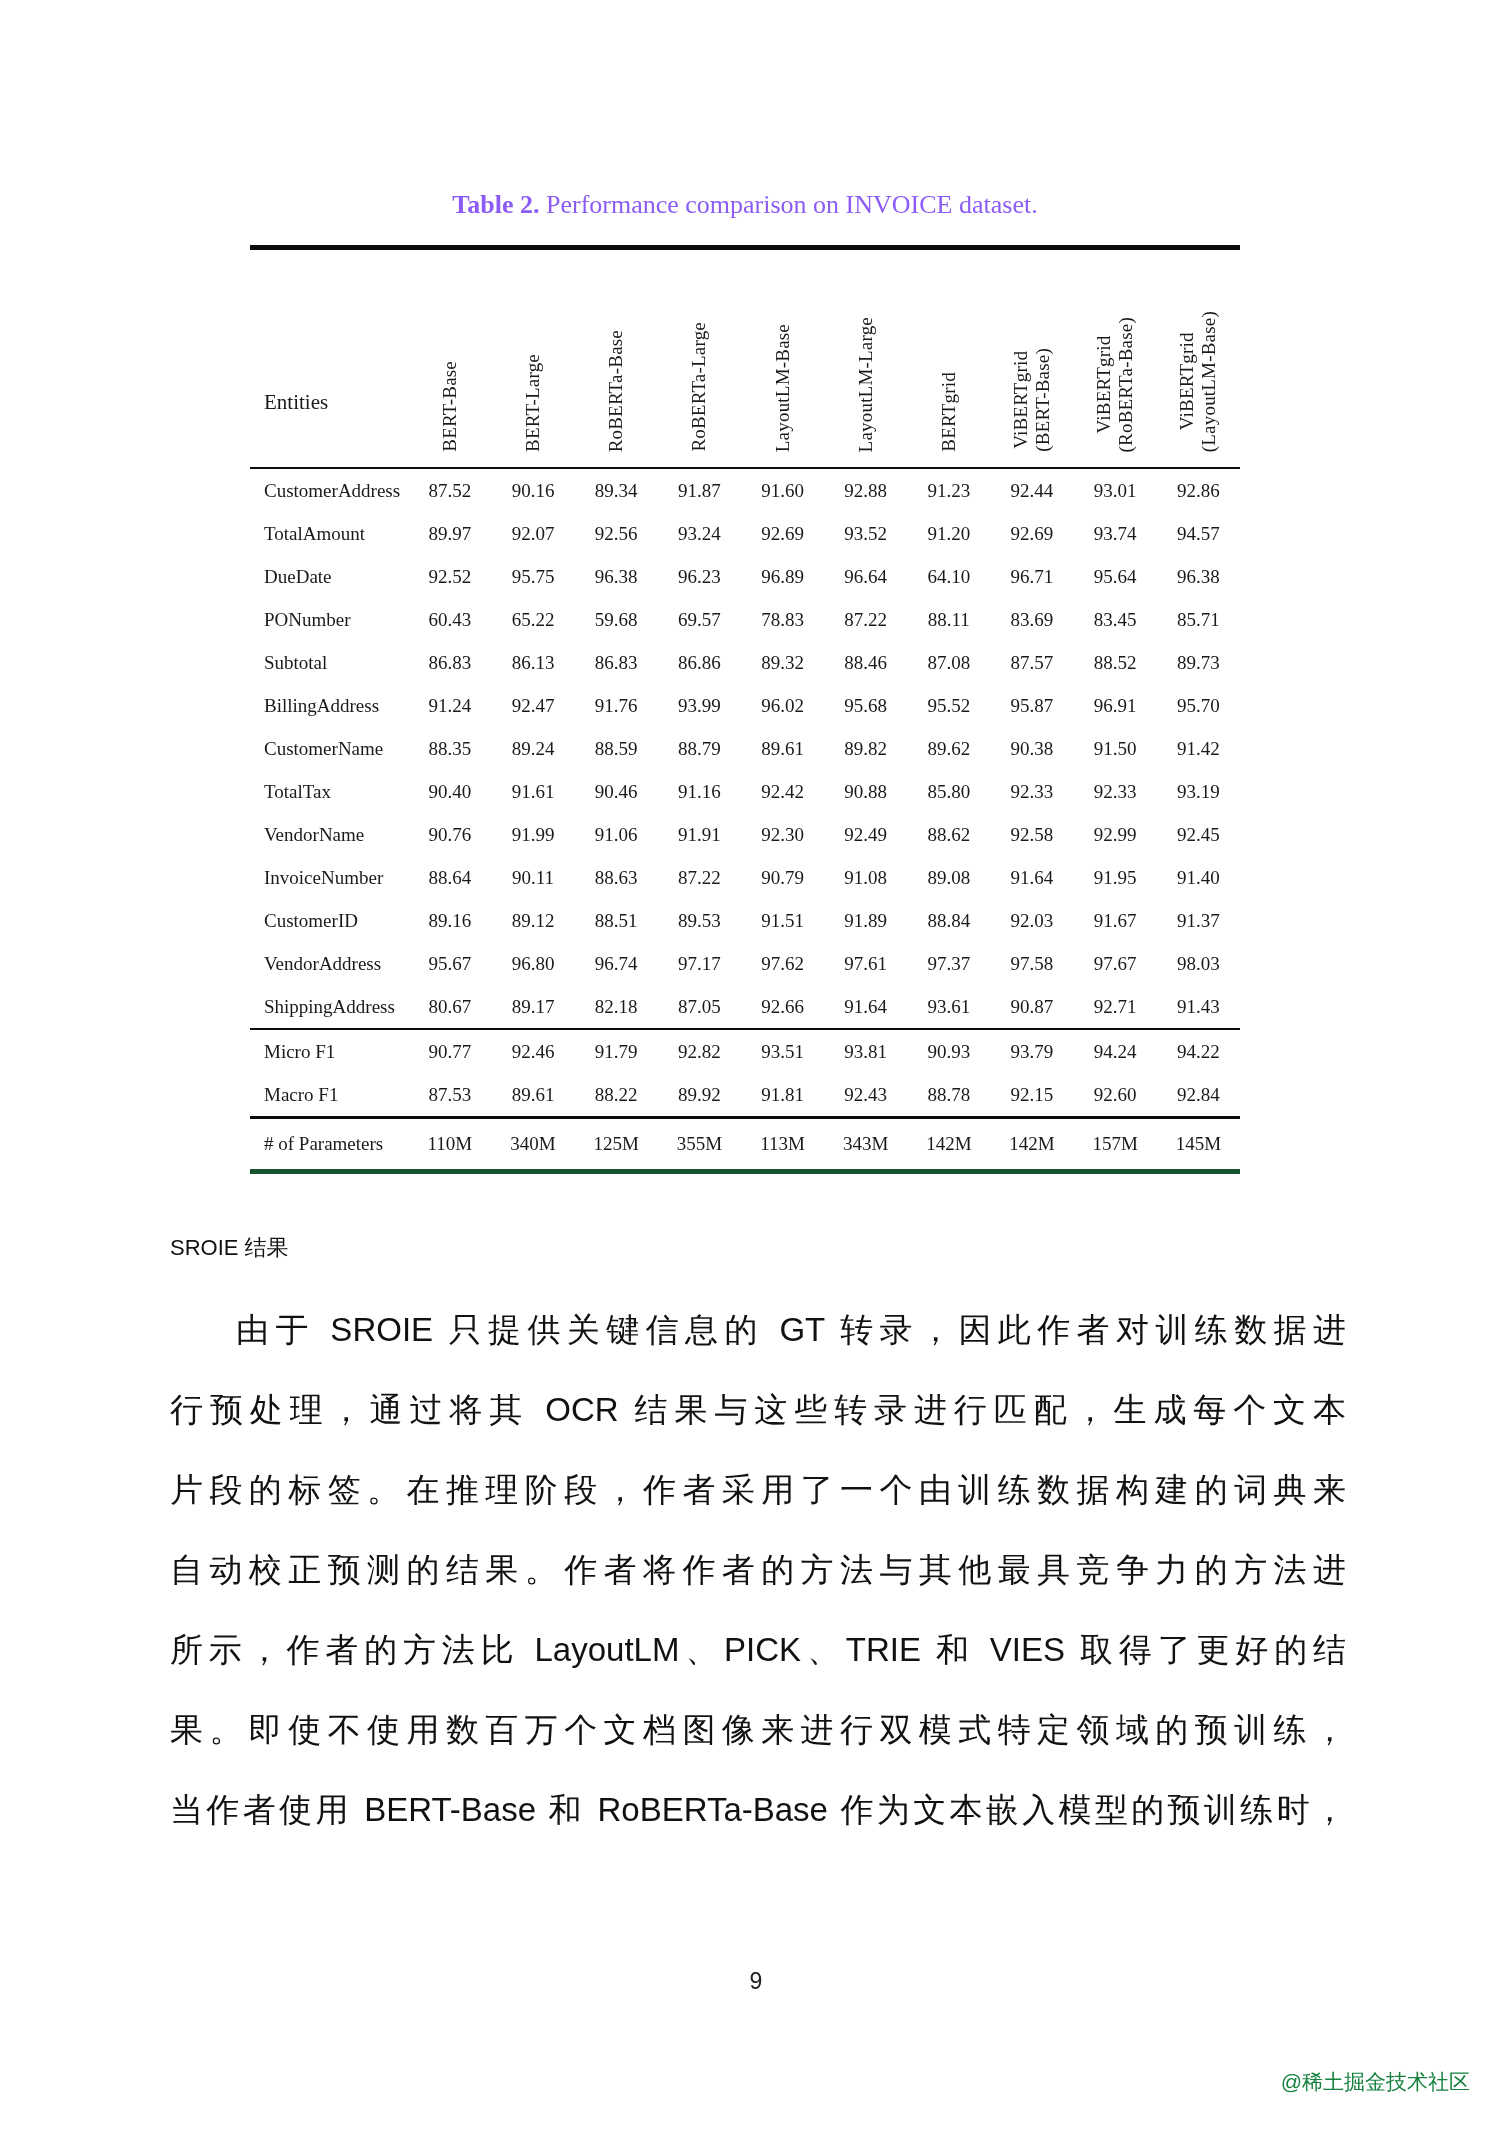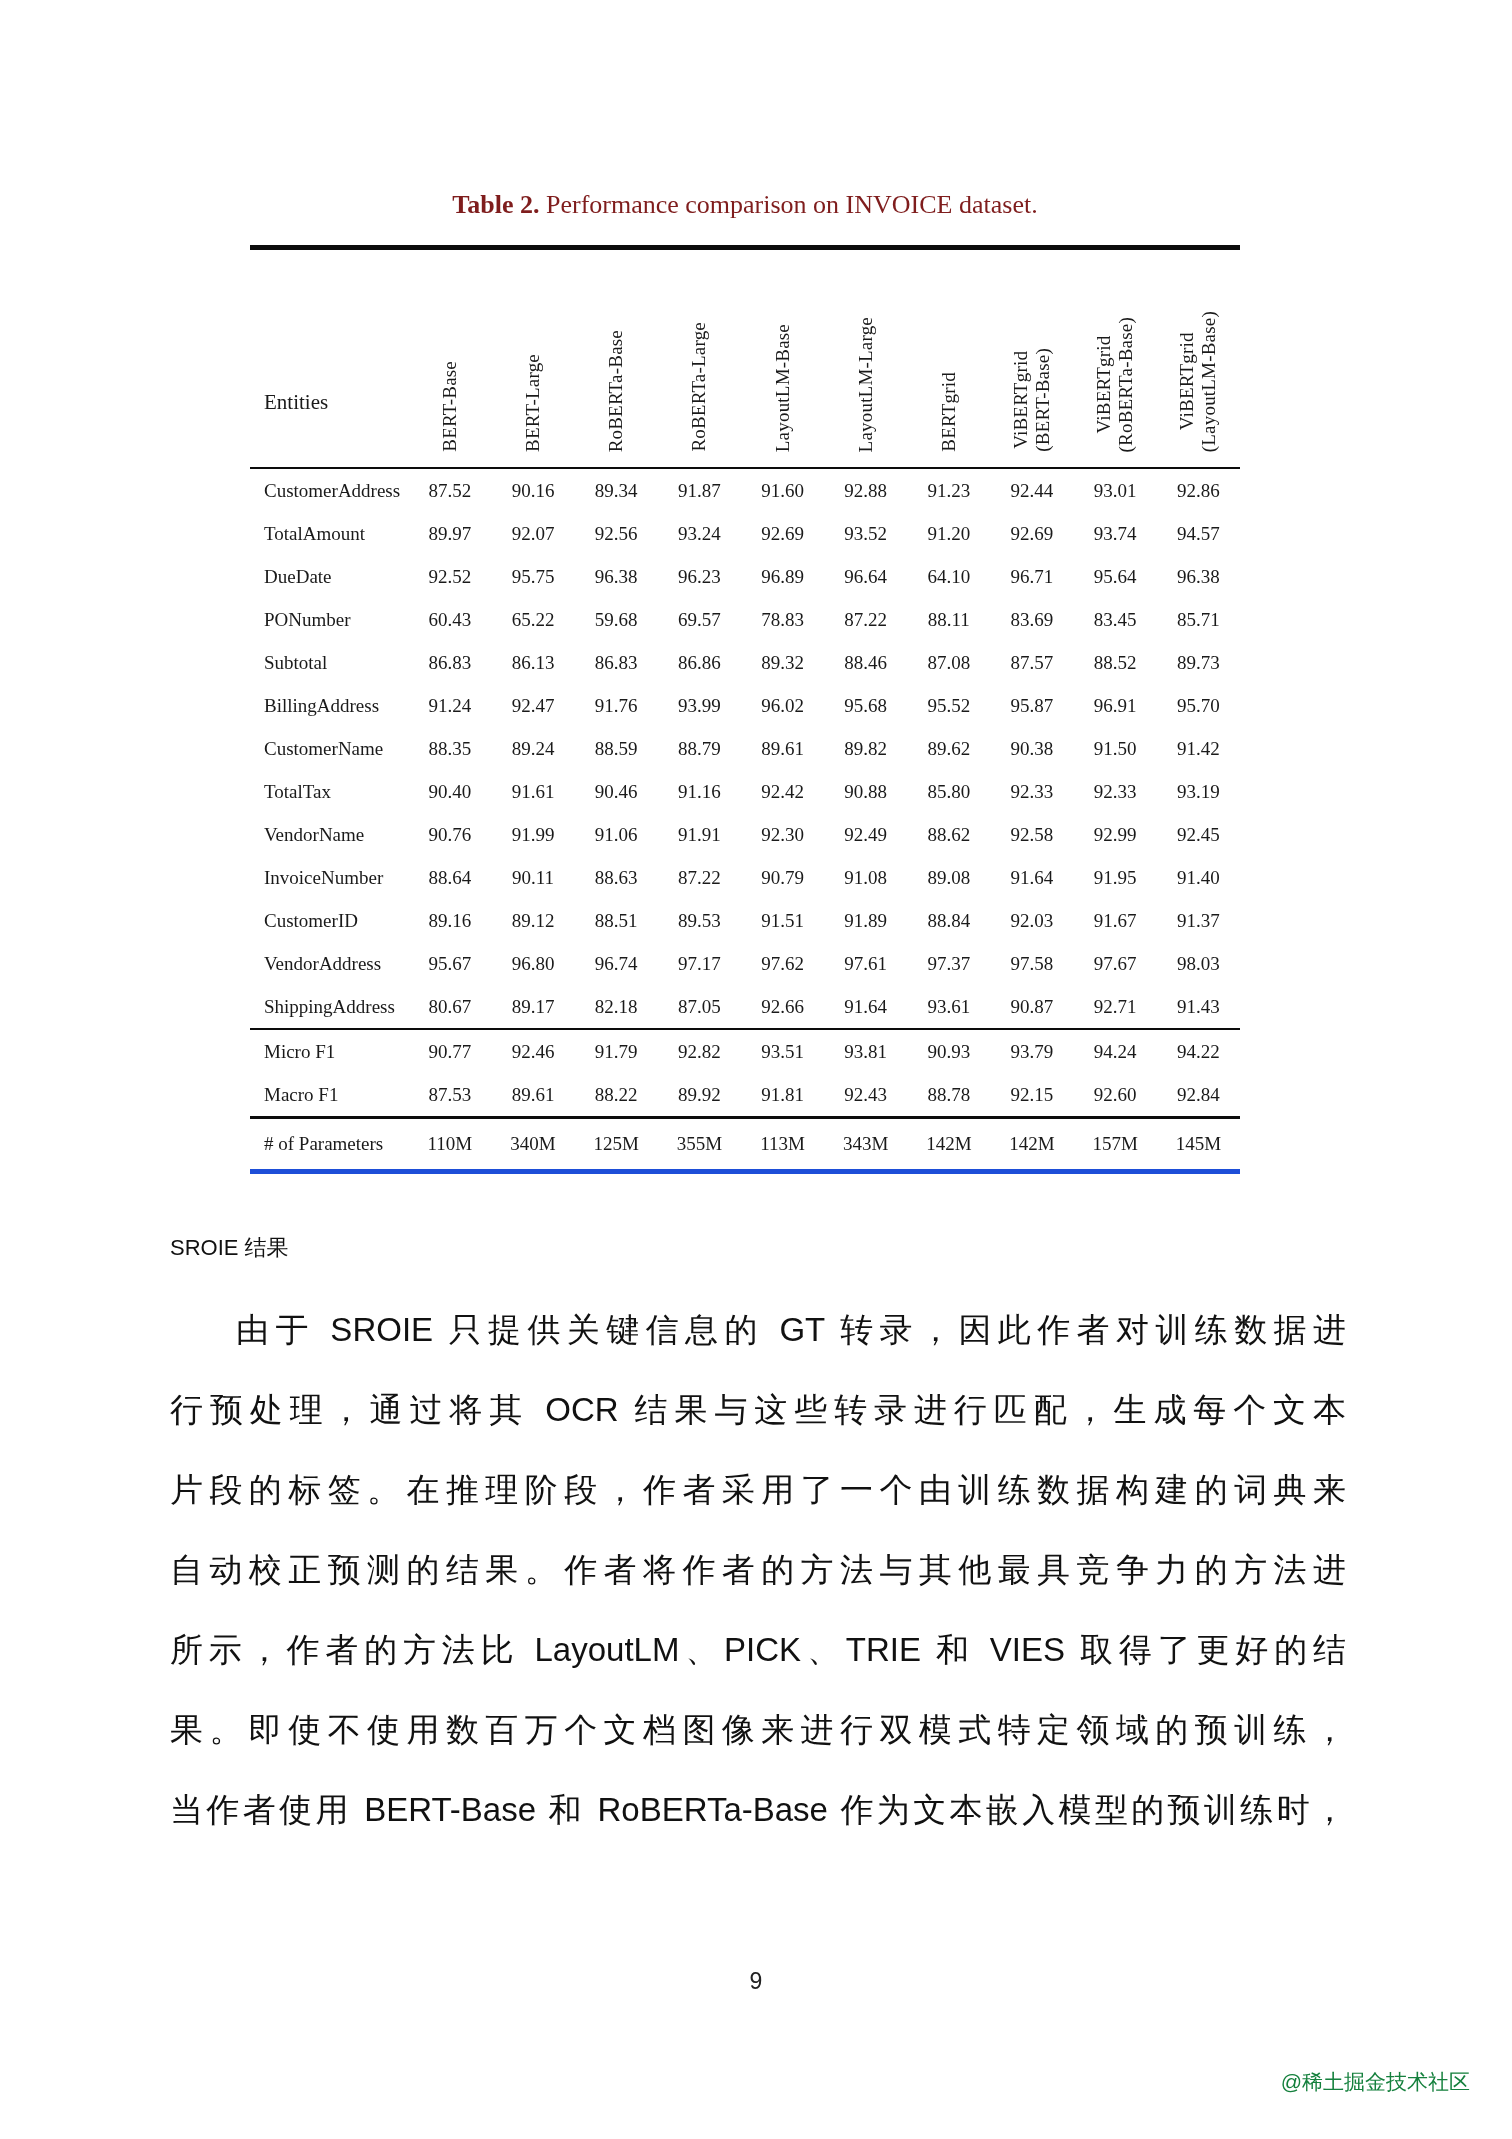--- a/index.html
+++ b/index.html
@@ -19,28 +19,28 @@
     position: absolute;
     left: 250px;
     top: 185px;
     width: 990px;
   }
   .table-title {
     text-align: center;
     font-size: 26px;
     line-height: 40px;
     margin-bottom: 20px;
-    color: #7f1d1d;
+    color: #8b5cf6;
   }
   table.perf {
     border-collapse: collapse;
     table-layout: fixed;
     width: 990px;
     border-top: 5px solid #0c0c0c;
-    border-bottom: 5px solid #1d4ed8;
+    border-bottom: 5px solid #14532d;
     font-size: 19px;
   }
   col.c-label { width: 158px; }
   col.c-num   { width: 83px; }
   thead th {
     height: 165px;
     vertical-align: bottom;
     border-bottom: 2px solid #0c0c0c;
     font-weight: normal;
     padding: 0 0 10px 0;

